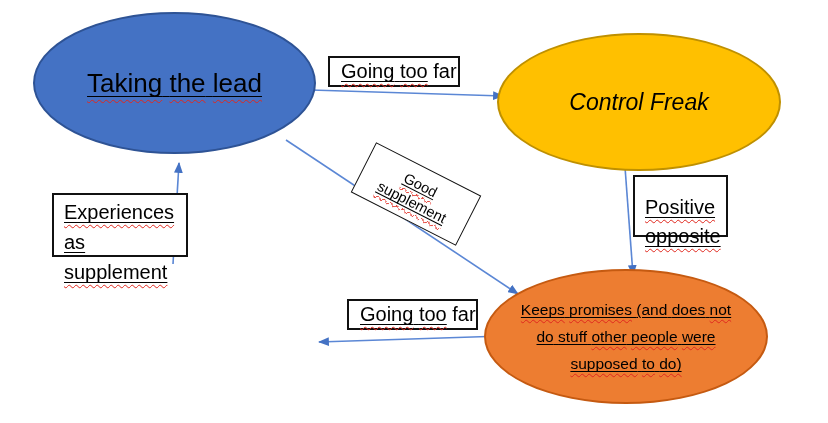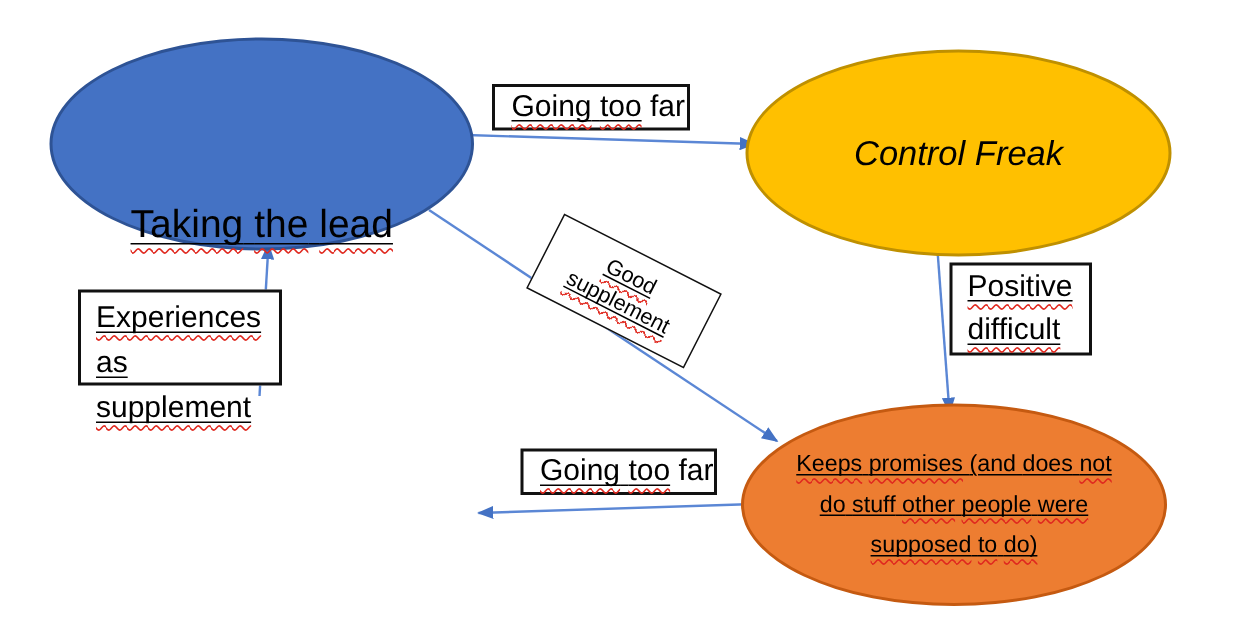--- a/index.html
+++ b/index.html
@@ -8,39 +8,39 @@
     background:var(--canvas-bg,#fff);
     font-family:"Liberation Sans","DejaVu Sans",sans-serif;
     color:var(--text,#000);
   }
   .edges{position:absolute;left:0;top:0;z-index:1;}
   .edge{stroke:var(--connector,#5b87d5);stroke-width:1.6;fill:none;}
   .node{
     position:absolute;z-index:2;border-radius:50%;
     display:flex;align-items:center;justify-content:center;text-align:center;
   }
-  .node-blue{left:33px;top:25px;width:279px;height:138px;
-    background:var(--node-blue-fill);border:2.5px solid var(--node-blue-border);align-items:flex-end;}
+  .node-blue{left:33px;top:12px;width:279px;height:138px;
+    background:var(--node-blue-fill);border:2.5px solid var(--node-blue-border);}
   .node-gold{left:497px;top:33px;width:280px;height:134px;
     background:var(--node-gold-fill);border:2.5px solid var(--node-gold-border);}
   .node-green{left:33px;top:265px;width:284px;height:134px;
     background:var(--node-green-fill);border:2.5px solid var(--node-green-border);}
-  .node-orange{left:494px;top:269px;width:280px;height:131px;
+  .node-orange{left:484px;top:269px;width:280px;height:131px;
     background:var(--node-orange-fill);border:2.5px solid var(--node-orange-border);}
   .node-blue .node-label{font-size:26px;}
   .node-gold .node-label,.node-green .node-label{font-size:23px;font-style:italic;}
   .node-orange .node-label{font-size:15.5px;line-height:27px;width:262px;}
   .label-box{
     position:absolute;z-index:3;background:var(--label-box-bg,#fff);
     border:2px solid var(--label-box-border,#111);
     font-size:20px;box-sizing:border-box;
   }
   .box-gtf-top{left:328px;top:56px;width:132px;height:31px;line-height:26px;padding-left:11px;}
   .box-experiences{left:52px;top:193px;width:136px;height:64px;line-height:30px;padding:2px 0 0 10px;}
-  .box-positive{left:633px;top:175px;width:95px;height:62px;line-height:29px;padding:0 0 0 10px;}
+  .box-positive{left:633px;top:175px;width:95px;height:62px;line-height:29px;padding:16px 0 0 10px;}
   .box-gtf-bottom{left:347px;top:299px;width:131px;height:31px;line-height:26px;padding-left:11px;}
   .box-good{
     left:357px;top:166px;width:118px;height:56px;transform:rotate(27deg);
     display:flex;align-items:center;justify-content:center;text-align:center;
     font-size:14.5px;line-height:1.3;border-width:1.7px;
   }
   .ul{text-decoration-line:underline;text-decoration-thickness:1.4px;text-underline-offset:0.16em;text-decoration-color:var(--text,#000);}
   .sq{text-decoration-line:underline;text-decoration-style:wavy;
       text-decoration-color:var(--squiggle,#e0281e);text-decoration-thickness:1px;
       text-underline-offset:0.27em;text-decoration-skip-ink:none;}
@@ -78,21 +78,21 @@
 
   <div class="label-box box-gtf-top">
     <span><span class="ul"><span class="sq">Going</span></span><span class="ul"> </span><span class="ul"><span class="sq">too</span></span><span> </span><span><span>far</span></span></span>
   </div>
 
   <div class="label-box box-good">
     <span><span class="ul"><span class="sq">Good</span></span><br><span class="ul"><span class="sq">supplement</span></span></span>
   </div>
 
   <div class="label-box box-positive">
-    <span><span class="ul"><span class="sq">Positive</span></span><br><span class="ul"><span class="sq">difficult</span></span></span>
+    <span><span class="ul"><span class="sq">Positive</span></span><br><span class="ul"><span class="sq">opposite</span></span></span>
   </div>
 
   <div class="label-box box-experiences">
     <span><span class="ul"><span class="sq">Experiences</span></span><br><span class="ul"><span>as</span></span><span class="ul"> </span><span class="ul"><span class="sq">supplement</span></span></span>
   </div>
 
   <div class="label-box box-gtf-bottom">
     <span><span class="ul"><span class="sq">Going</span></span><span class="ul"> </span><span class="ul"><span class="sq">too</span></span><span> </span><span><span>far</span></span></span>
   </div>
 

